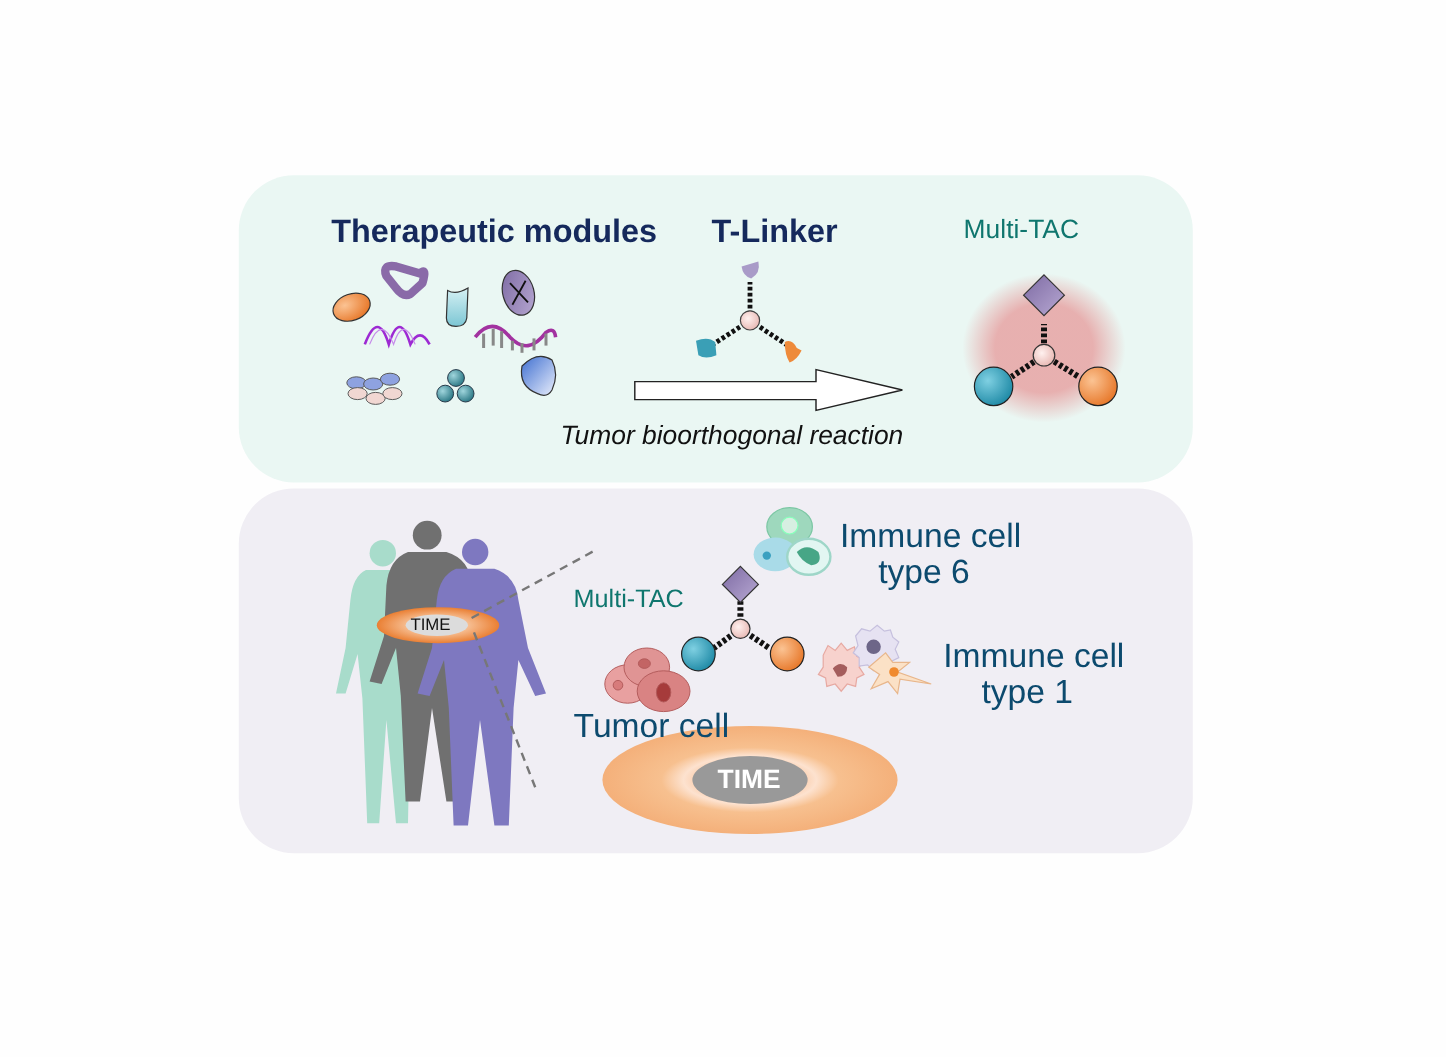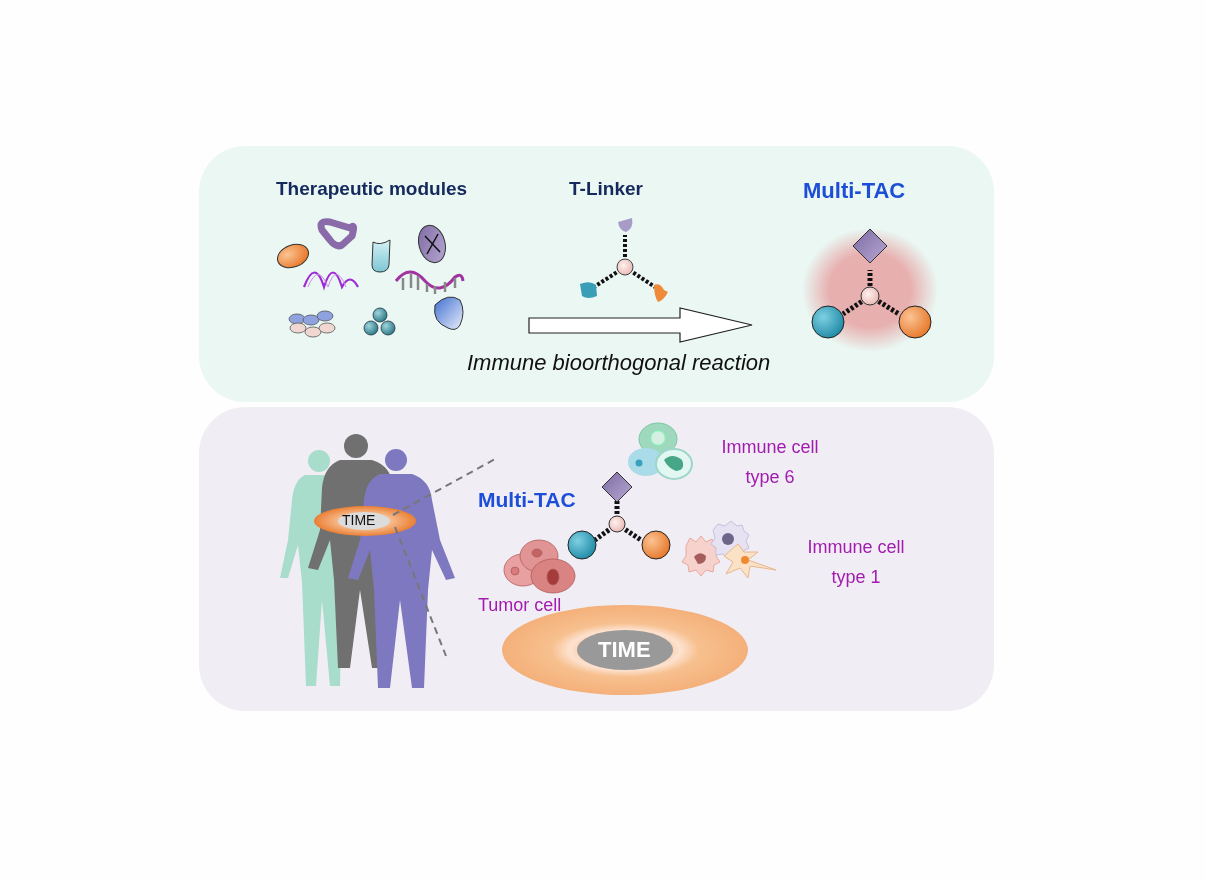--- a/index.html
+++ b/index.html
@@ -1,24 +1,24 @@
 <!DOCTYPE html>
 <html><head>
 <meta charset="utf-8">
 <style>
   html, body { margin: 0; padding: 0; background: #fefefe; }
   body { width: 1205px; height: 881px; position: relative; overflow: hidden; font-family: "Liberation Sans", sans-serif; }
   .panel { position: absolute; border-radius: 46px; }
   #panel-top { left: 199px; top: 146px; width: 795px; height: 256px; background: #eaf7f3; }
   #panel-bottom { left: 199px; top: 407px; width: 795px; height: 304px; background: #f0eef4; }
   .lbl { position: absolute; white-space: nowrap; }
-  .title-navy { color: #15295c; font-weight: bold; font-size: 19px; }
-  .title-pink { color: #1d4ed8; font-weight: bold; font-size: 22px; }
+  .title-navy { color: #15295c; font-weight: bold; font-size: 27px; }
+  .title-pink { color: #0f766e; font-weight: normal; font-size: 22px; }
   .italic { font-style: italic; font-size: 22px; color: #111; }
-  .plain { font-size: 18px; color: #a21caf; text-align: center; line-height: 30px; }
+  .plain { font-size: 28px; color: #0c4a6e; text-align: center; line-height: 30px; }
   svg { position: absolute; left: 0; top: 0; }
 </style>
 </head>
 <body>
 
 <div class="panel" id="panel-top"></div>
 <div class="panel" id="panel-bottom"></div>
 
 <svg width="1205" height="881" viewBox="0 0 1205 881">
   <defs>
@@ -191,23 +191,23 @@
     <path d="M686 546 l4 -8 l6 4 l5 -6 l5 6 l6 -3 l2 8 l6 3 l-4 6 l4 6 l-6 3 l-1 7 l-7 -2 l-5 6 l-5 -6 l-7 2 l-1 -7 l-6 -3 l4 -6 Z" fill="#f7d2cd" stroke="#e7a9a2" stroke-width="1"></path>
     <path d="M694 557 Q700 550 706 556 Q706 564 698 564 Z" fill="#a45d5d"></path>
     <path d="M713 530 l5 -6 l7 2 l6 -5 l6 5 l5 -1 l2 6 l5 4 l-3 6 l3 7 l-6 3 l-2 6 l-7 -2 l-6 4 l-5 -5 l-7 1 l0 -7 l-5 -4 l4 -6 Z" fill="#e6e2f2" stroke="#c6c0de" stroke-width="1"></path>
     <circle cx="728" cy="539" r="6" fill="#6d6688"></circle>
     <path d="M724 556 L738 544 L744 552 L758 552 L748 560 L776 570 L750 566 L748 578 L740 568 L726 574 L733 562 Z" fill="#fbe1c6" stroke="#e8b68b" stroke-width="1"></path>
     <circle cx="745" cy="560" r="4" fill="#f08a2e"></circle>
   </g>
 </svg>
 
 <div class="lbl title-navy" style="left:276px; top:178px;">Therapeutic modules</div>
-<div class="lbl title-navy" style="left:569px; top:178px;">T-Linker</div>
+<div class="lbl title-navy" style="left:593px; top:178px;">T-Linker</div>
 <div class="lbl title-pink" style="left:803px; top:178px;">Multi-TAC</div>
-<div class="lbl italic" style="left:467px; top:350px;">Immune bioorthogonal reaction</div>
+<div class="lbl italic" style="left:467px; top:350px;">Tumor bioorthogonal reaction</div>
 
 <div class="lbl" style="left:342px; top:512px; font-size:14px; color:#111;">TIME</div>
 <div class="lbl title-pink" style="left:478px; top:488px; font-size:21px;">Multi-TAC</div>
 <div class="lbl plain" style="left:478px; top:590px;">Tumor cell</div>
 <div class="lbl" style="left:598px; top:637px; font-size:22px; font-weight:bold; color:#fff;">TIME</div>
 
 <div class="lbl plain" style="left:700px; top:432px; width:140px;">
   <div>Immune cell</div>
   <div>type 6</div>
 </div>

